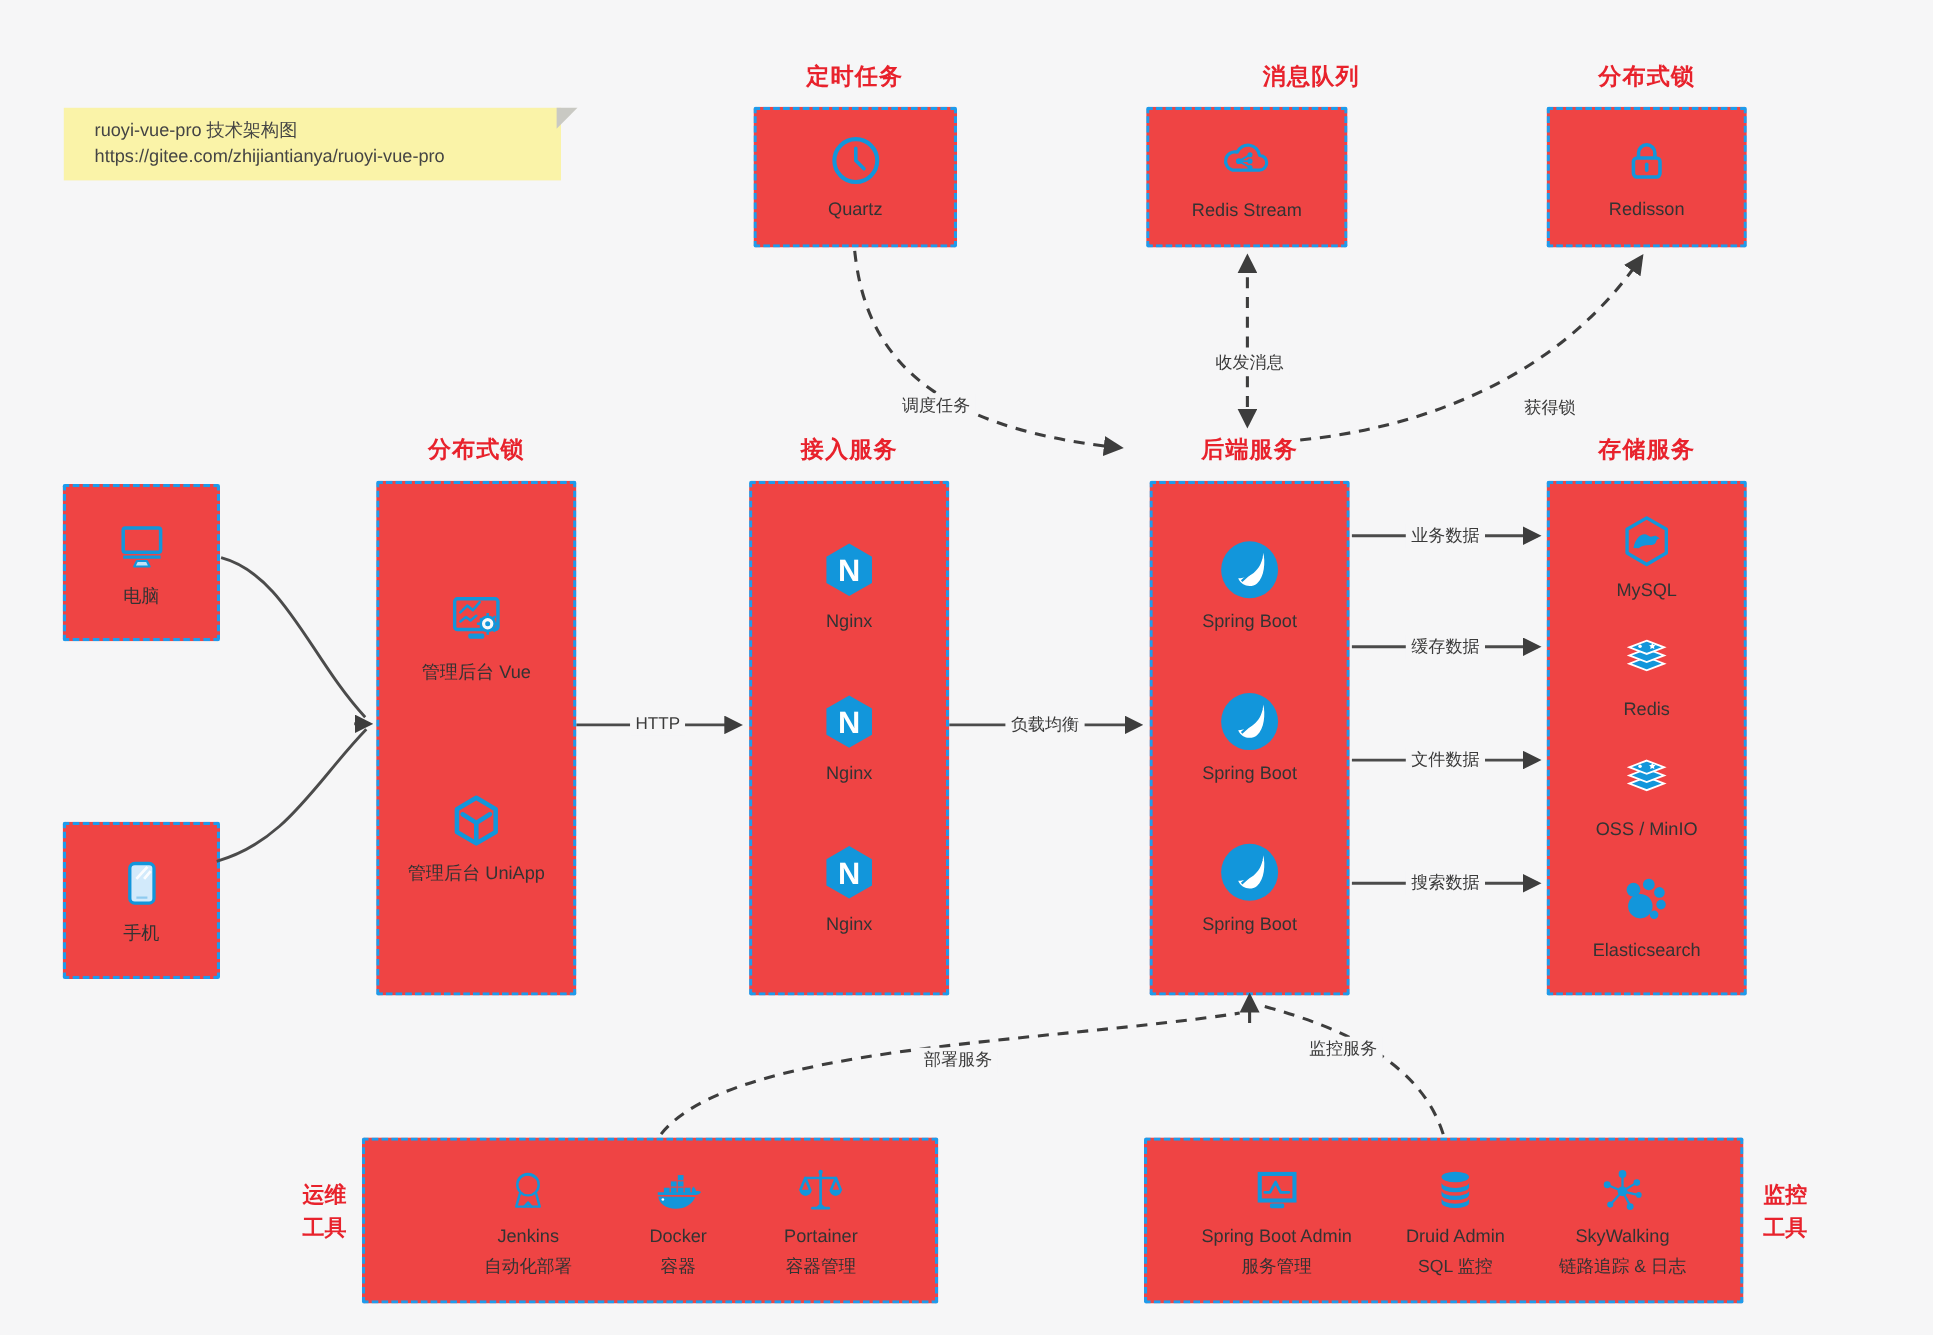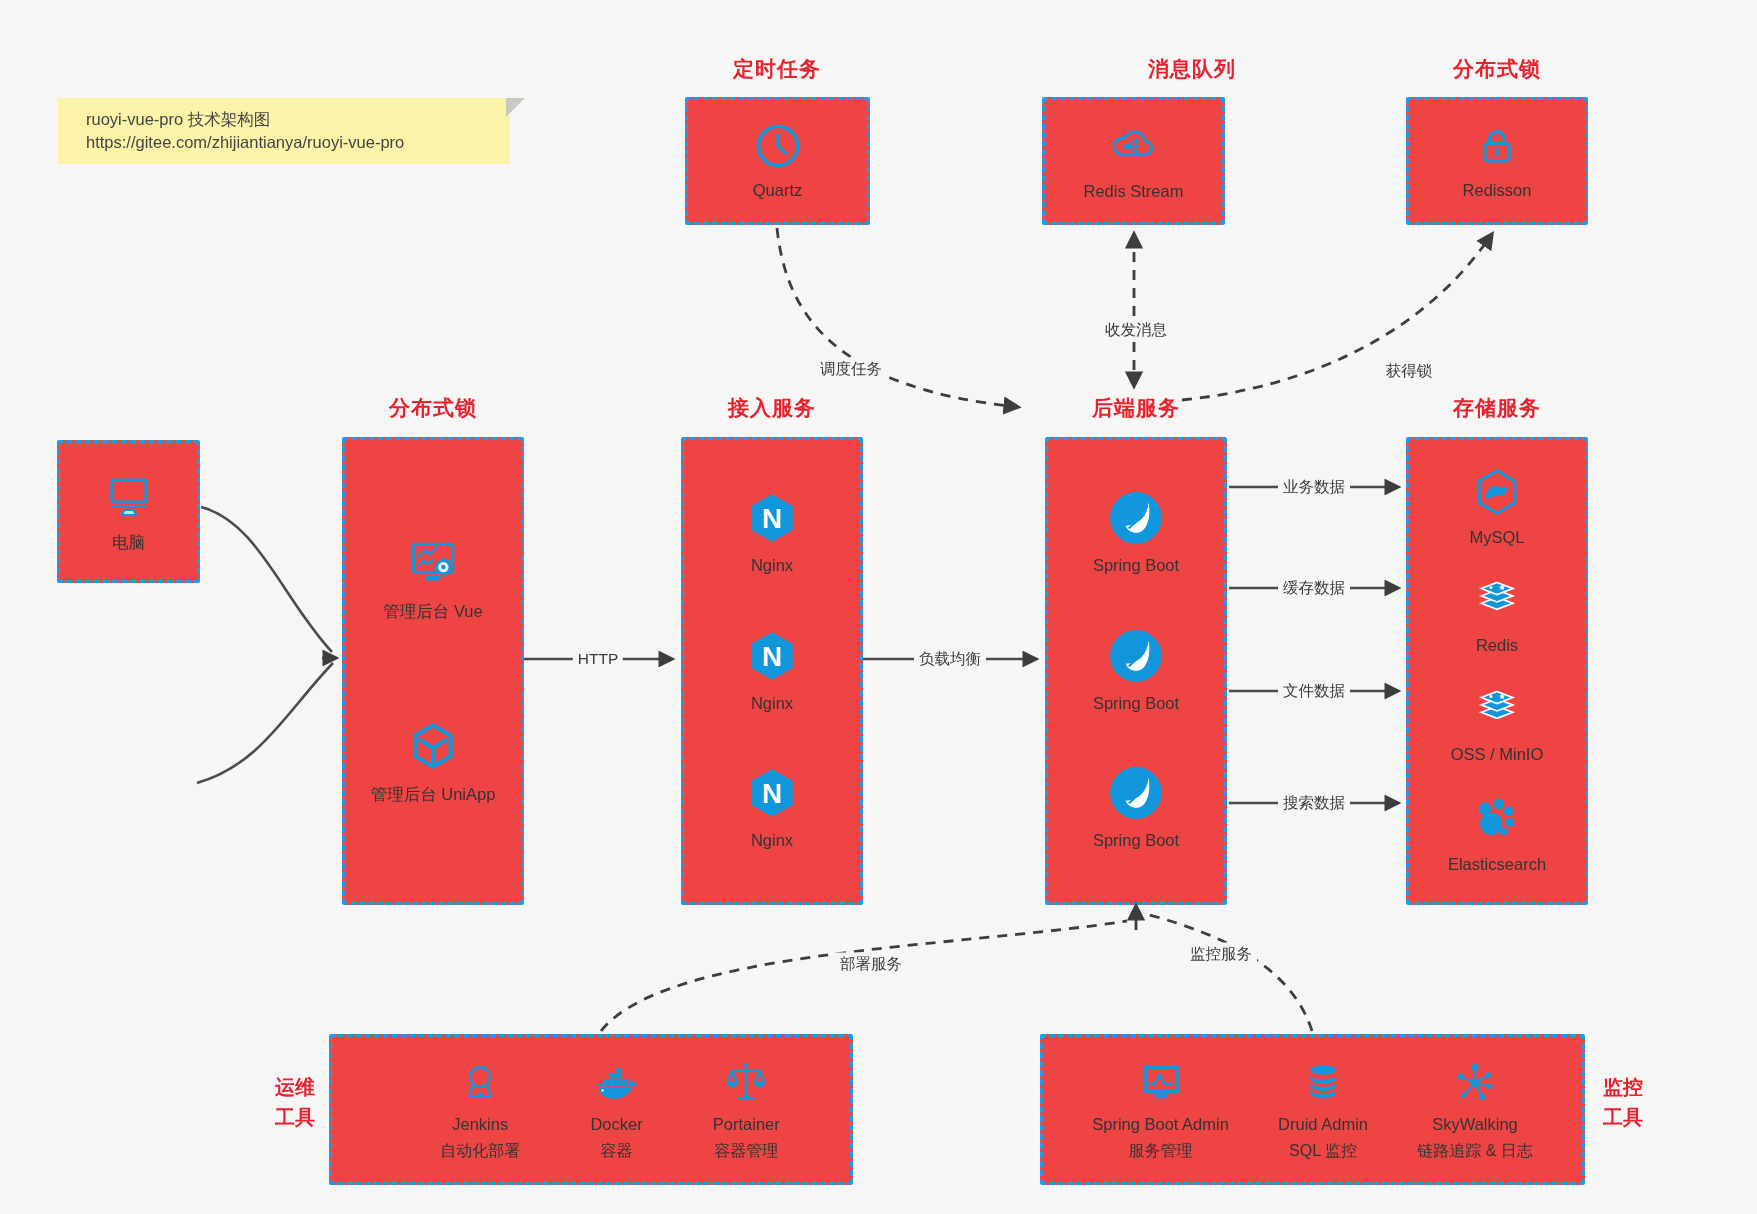--- a/index.html
+++ b/index.html
@@ -108,20 +108,32 @@
         <svg width="56" height="56" viewBox="0 0 56 56">
             <rect x="11" y="12" width="34" height="22" rx="2" fill="none" stroke="#1296db" stroke-width="3.2"></rect>
             <path d="M11 38.5h34" stroke="#1296db" stroke-width="3"></path>
             <path d="M23.5 42h9l2.5 5h-14z" fill="#bfe3f8" stroke="#1296db" stroke-width="2" stroke-linejoin="round"></path>
           </svg>
       </span>
       <div class="node-label">电脑</div>
     </div>
   </div>
 
+  <div class="box vcol" style="left:57px;top:747px;width:143px;height:143px;">
+    <div class="node">
+      <span class="ic">
+        <svg width="56" height="56" viewBox="0 0 56 56">
+            <rect x="17" y="10" width="22" height="36" rx="4.5" fill="#d2eafb" stroke="#1296db" stroke-width="3"></rect>
+            <path d="M33 13l-10 11M36 17l-6 7" stroke="#ffffff" stroke-width="2.5" opacity="0.9"></path>
+            <path d="M23 41h10" stroke="#8fcbf0" stroke-width="2"></path>
+          </svg>
+      </span>
+      <div class="node-label">手机</div>
+    </div>
+  </div>
 
   <div class="col-title" style="left:433px;top:408px;">分布式锁</div>
   <div class="box vcol" style="left:342px;top:437px;width:182px;height:468px;">
     <div class="node">
       <span class="ic">
         <svg width="58" height="58" viewBox="0 0 56 56">
           <rect x="9" y="9" width="38" height="27" rx="2.5" fill="none" stroke="#1296db" stroke-width="3"></rect>
           <path d="M14 21l6-6 5 4 6-7M14 29l5-4 4 3 5-4" fill="none" stroke="#1296db" stroke-width="2.2" stroke-linecap="round" stroke-linejoin="round"></path>
           <g stroke="#1296db" stroke-width="2.2">
               <path d="M38 24.5v-3M38 37.5v3M44.5 31h3M28.5 31h3M42.6 26.4l2.1-2.1M31.3 35.7l2.1-2.1M42.6 35.6l2.1 2.1M31.3 26.3l2.1 2.1"></path>

